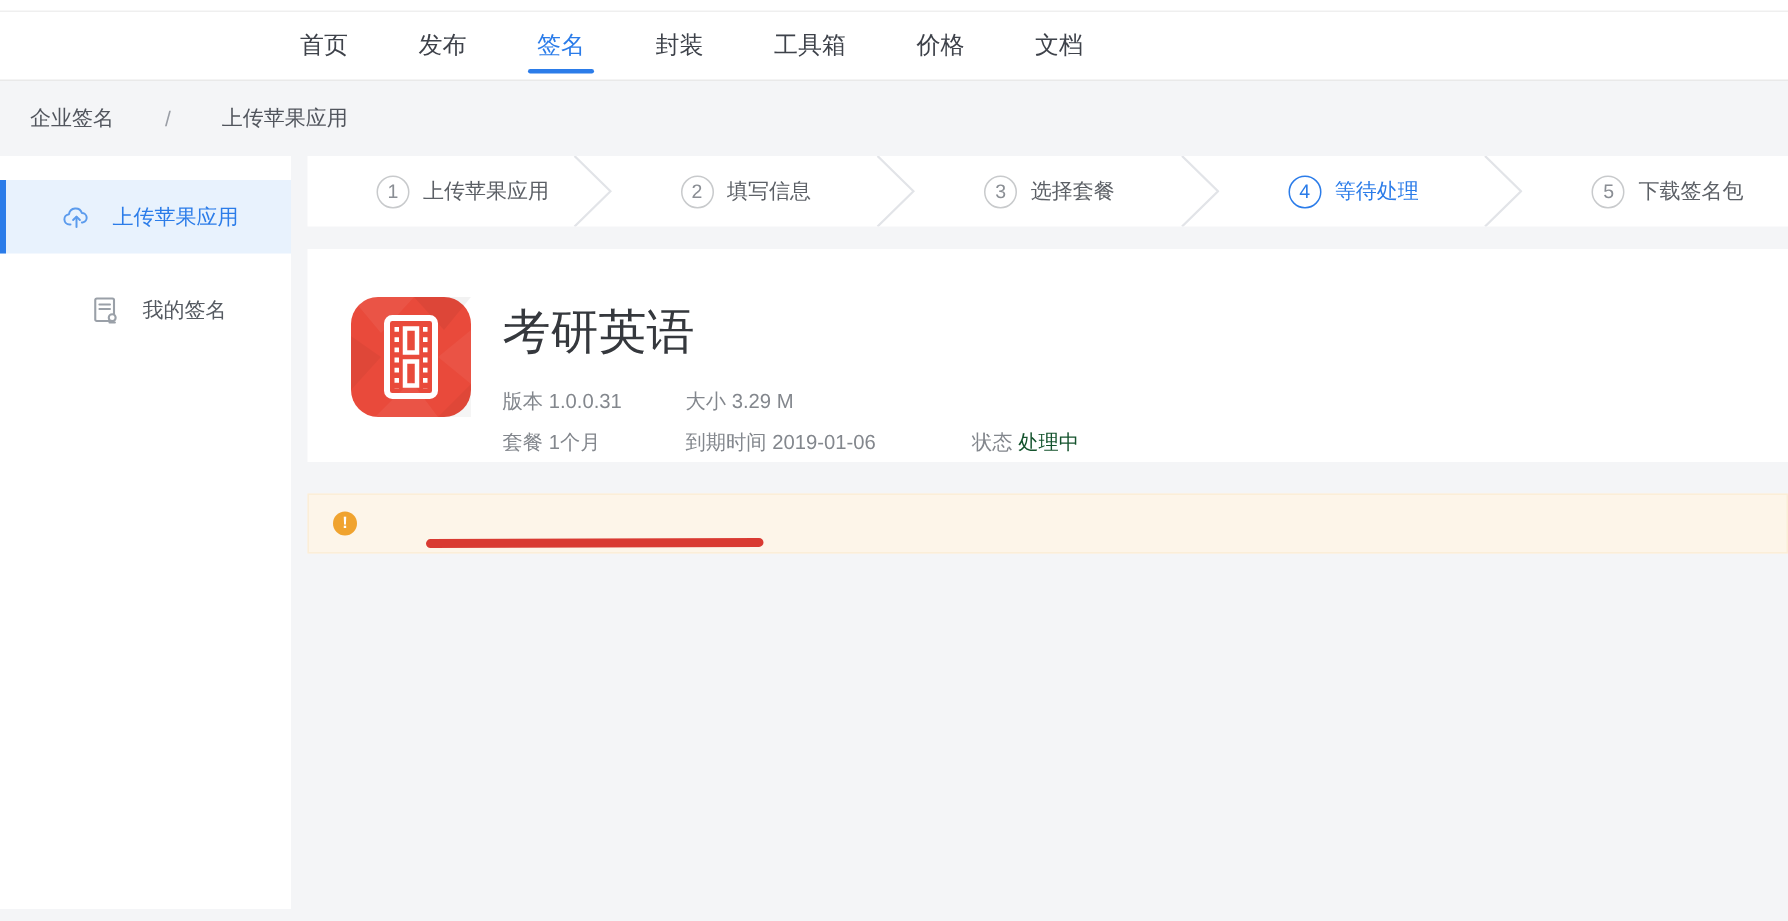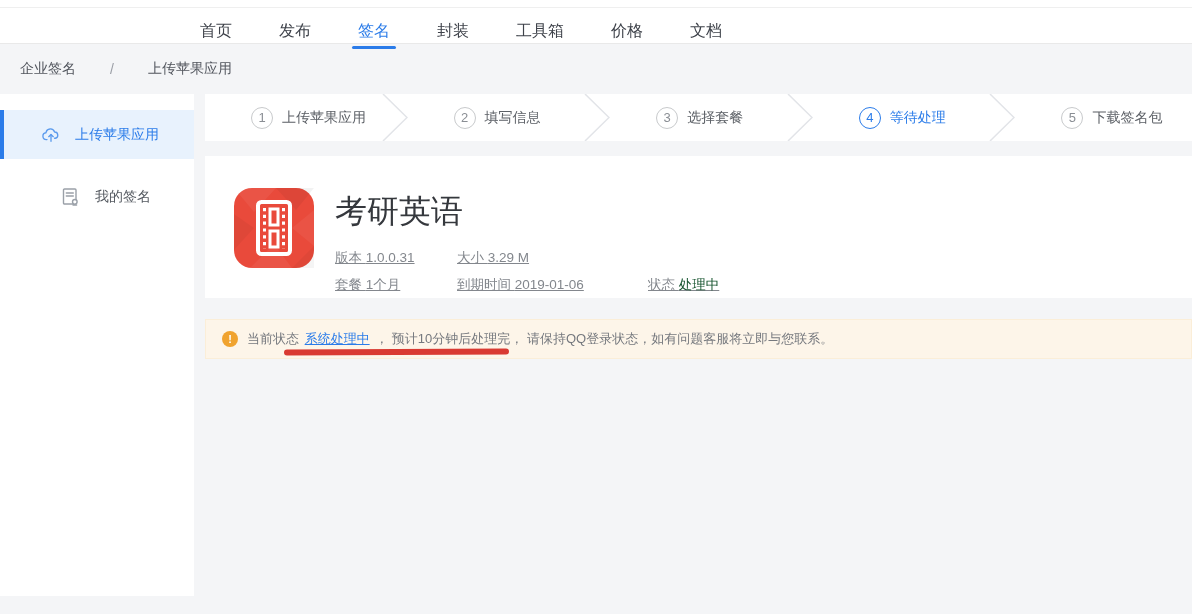--- a/index.html
+++ b/index.html
@@ -5,21 +5,21 @@
   * { margin:0; padding:0; box-sizing:border-box; }
   html,body { width:1192px; height:614px; overflow:hidden; }
   body {
     font-family:"Liberation Sans","DejaVu Sans",sans-serif;
     background:#f4f5f7;
     color:#333;
     position:relative;
   }
   
   .header {
-    height:44px; background:#fff; border-bottom:1px solid #e9e9e9;
+    height:54px; background:#fff; border-bottom:1px solid #e9e9e9;
     display:flex; align-items:stretch; padding-left:200px; position:relative;
   }
   .header::before {
     content:""; position:absolute; top:7px; left:0; right:0; height:1px; background:#efefef;
   }
   .nav-item {
     position:relative; line-height:62px; font-size:16px; color:#3e424a;
     margin-right:47px; cursor:pointer; white-space:nowrap;
   }
   .nav-item.active { color:#2b7ce9; }
@@ -67,21 +67,21 @@
   .app-panel {
     background:#fff; height:142px; padding:32px 0 0 29px; display:flex;
   }
   .app-icon { width:80px; height:80px; flex:0 0 80px; }
   .app-info { margin-left:21px; padding-top:2px; }
   .app-title { font-size:32px; color:#35383d; font-weight:400; margin-bottom:15px; }
   .meta-grid {
     display:grid; grid-template-columns:122px 191px auto; row-gap:9px;
     font-size:13.5px; color:#83878d;
   }
-  .meta-cell { white-space:nowrap;text-decoration:underline; }
+  .meta-cell { white-space:nowrap; }
   .status-link { color:#14532d; cursor:pointer; }
   
   .alert {
     margin-top:21px; height:40px; background:#fdf5e9; border:1px solid #fbeed8;
     display:flex; align-items:center; padding-left:16px; position:relative;
     font-size:13px; color:#75787e;
   }
   .warn-icon {
     width:16px; height:16px; border-radius:50%; background:#f0a32f; color:#fff;
     font-size:11px; font-weight:bold; display:flex; align-items:center;
@@ -223,22 +223,17 @@
           </div>
           <div class="meta-cell">
             <span>状态</span>&nbsp;<span class="status-link">处理中</span>
           </div>
         </div>
       </div>
     </div>
 
     <div class="alert">
       <span class="warn-icon">!</span>
-      <span>
-        <span>当前状态</span>
-        <span class="link">系统处理中</span>
-        <span>，  预计10分钟后处理完，  请保持QQ登录状态，如有问题客服将立即与您联系。</span>
-      </span>
       <div class="red-line"></div>
     </div>
 
   </div>
 </div>
 
 </body></html>

